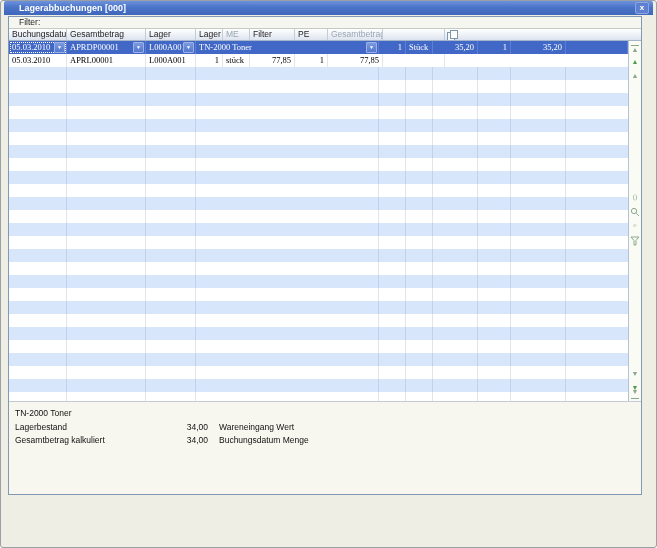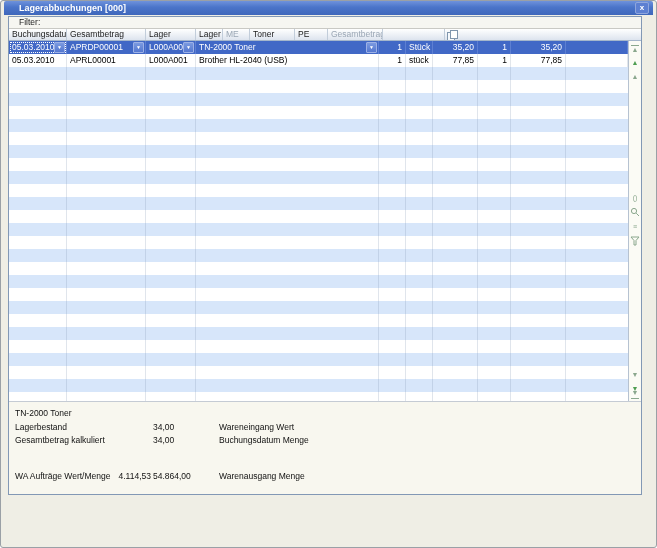--- a/index.html
+++ b/index.html
@@ -18,21 +18,21 @@
               font-size:8.5px;line-height:11px;color:#222;padding-left:10px;box-sizing:border-box;}
   .header-row{height:12px;display:flex;background:linear-gradient(#ffffff,#dde4ee);
               border-bottom:1px solid #a5b6cb;box-sizing:border-box;}
   .hc{font-size:8.5px;line-height:11px;color:#1c1c1c;padding-left:3px;
       border-right:1px solid #c2cdda;box-sizing:border-box;overflow:hidden;white-space:nowrap;}
   .hc.muted{color:#9aa6b4;}
   .hstrip{width:13px;border-right:none;position:relative;padding:0;}
   .copy-ic{position:absolute;left:2px;top:3px;width:6px;height:7px;border:1px solid #8096ad;background:#f6f9fc;}
   .copy-ic::before{content:"";position:absolute;left:2px;top:-3px;width:6px;height:7px;
                    border:1px solid #8096ad;background:#fff;}
-  .rows{position:relative;height:320px;background:#be185d;}
+  .rows{position:relative;height:320px;background:#be185d;font-family:Liberation Serif, serif;}
   .row{display:flex;height:13px;line-height:13px;font-size:8.5px;}
   .c{box-sizing:border-box;padding:0 3px;overflow:hidden;white-space:nowrap;position:relative;}
   .w0{width:58px}.w1{width:79px}.w2{width:50px}.w3{width:183px}.w4{width:27px}
   .w5{width:27px}.w6{width:45px}.w7{width:33px}.w8{width:55px}.w9{width:62px}
   .num{text-align:right;}
   .row.sel{background:#4168c6;color:#fff;}
   .row.sel .c{border-right:1px solid #5d7fd2;}
   .row.plain{background:#fff;color:#000;}
   .row.plain .c{border-right:1px solid #e2e6eb;}
   .focus-c{outline:1px dotted #fff;outline-offset:-2px;}
@@ -48,21 +48,21 @@
          text-align:center;color:#8aa78d;}
   .sicon.green{color:#4f9e52;}
   .sicon.bar-t{border-top:1px solid #8aa78d;height:9px;line-height:8px;margin-top:1px;width:8px;left:2px;}
   .sicon.bar-b{border-bottom:1px solid #8aa78d;height:10px;line-height:9px;width:8px;left:2px;}
   .panel{position:absolute;left:0;top:384px;width:632px;height:93px;background:#f8f7ef;
          border-top:1px solid #c5cbd4;box-sizing:border-box;font-size:8.5px;color:#111;}
   .p-title{position:absolute;left:6px;top:6px;}
   .p-row{position:absolute;left:0;width:100%;height:13px;line-height:13px;}
   .p-label{position:absolute;left:6px;}
   .p-v1{position:absolute;left:60px;width:82px;text-align:right;}
-  .p-v2{position:absolute;left:144px;width:55px;}
+  .p-v2{position:absolute;left:144px;width:55px;text-align:right;}
   .p-rlabel{position:absolute;left:210px;}
 </style>
 </head>
 <body>
 
 <div class="window">
   <div class="titlebar">
     <span>Lagerabbuchungen [000]</span>
     <span class="closebtn"><span>x</span></span>
   </div>
@@ -72,21 +72,21 @@
     <div class="filter-row">
       <span>Filter:</span>
     </div>
 
     <div class="header-row">
       <div class="hc w0">Buchungsdatum</div>
       <div class="hc w1">Gesamtbetrag</div>
       <div class="hc w2">Lager</div>
       <div class="hc w4">Lager</div>
       <div class="hc w5 muted">ME</div>
-      <div class="hc w6">Toner</div>
+      <div class="hc w6">Filter</div>
       <div class="hc w7">PE</div>
       <div class="hc w8 muted">Gesamtbetrag</div>
       <div class="hc w9"></div>
       <div class="hc hstrip">
         <span class="copy-ic"></span>
       </div>
     </div>
 
     <div class="rows">
 
@@ -112,21 +112,20 @@
         <div class="c w6 num">35,20</div>
         <div class="c w7 num">1</div>
         <div class="c w8 num">35,20</div>
         <div class="c w9"></div>
       </div>
 
       <div class="row plain">
         <div class="c w0">05.03.2010</div>
         <div class="c w1">APRL00001</div>
         <div class="c w2">L000A001</div>
-        <div class="c w3">Brother HL-2040 (USB)</div>
         <div class="c w4 num">1</div>
         <div class="c w5">stück</div>
         <div class="c w6 num">77,85</div>
         <div class="c w7 num">1</div>
         <div class="c w8 num">77,85</div>
         <div class="c w9"></div>
       </div>
 
       <div class="empty">
         <div class="sep" style="left:57px"></div>
@@ -173,22 +172,16 @@
         <span class="p-v1"></span>
         <span class="p-v2">34,00</span>
         <span class="p-rlabel">Wareneingang Wert</span>
       </div>
       <div class="p-row" style="top:32px">
         <span class="p-label">Gesamtbetrag kalkuliert</span>
         <span class="p-v1"></span>
         <span class="p-v2">34,00</span>
         <span class="p-rlabel">Buchungsdatum Menge</span>
       </div>
-      <div class="p-row" style="top:68px">
-        <span class="p-label">WA Aufträge Wert/Menge</span>
-        <span class="p-v1">4.114,53</span>
-        <span class="p-v2">54.864,00</span>
-        <span class="p-rlabel">Warenausgang Menge</span>
-      </div>
     </div>
 
   </div>
 </div>
 
 </body></html>

